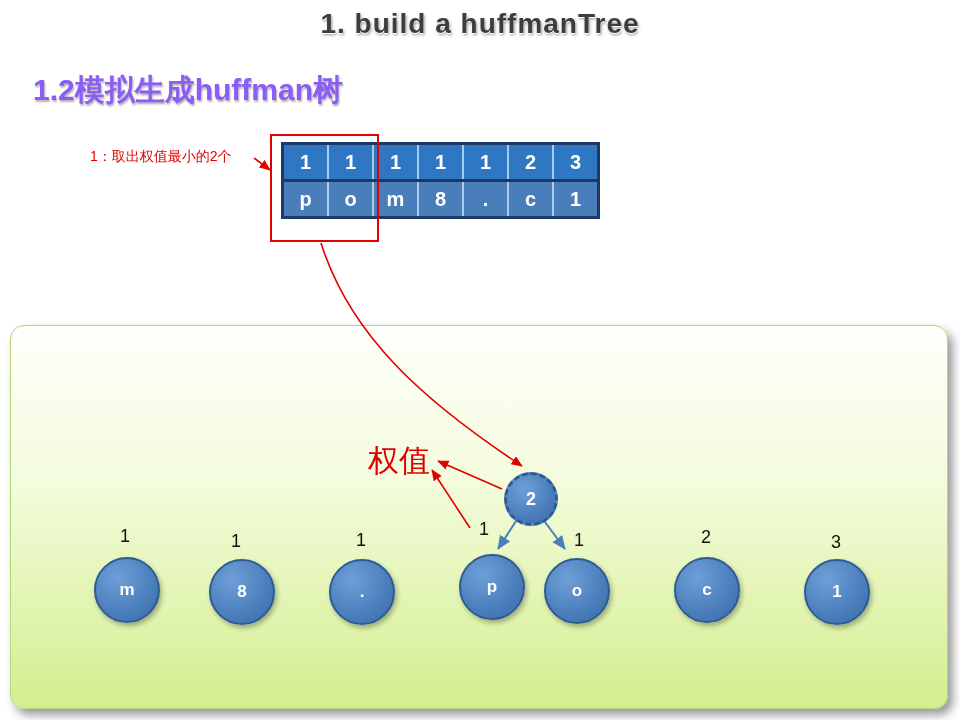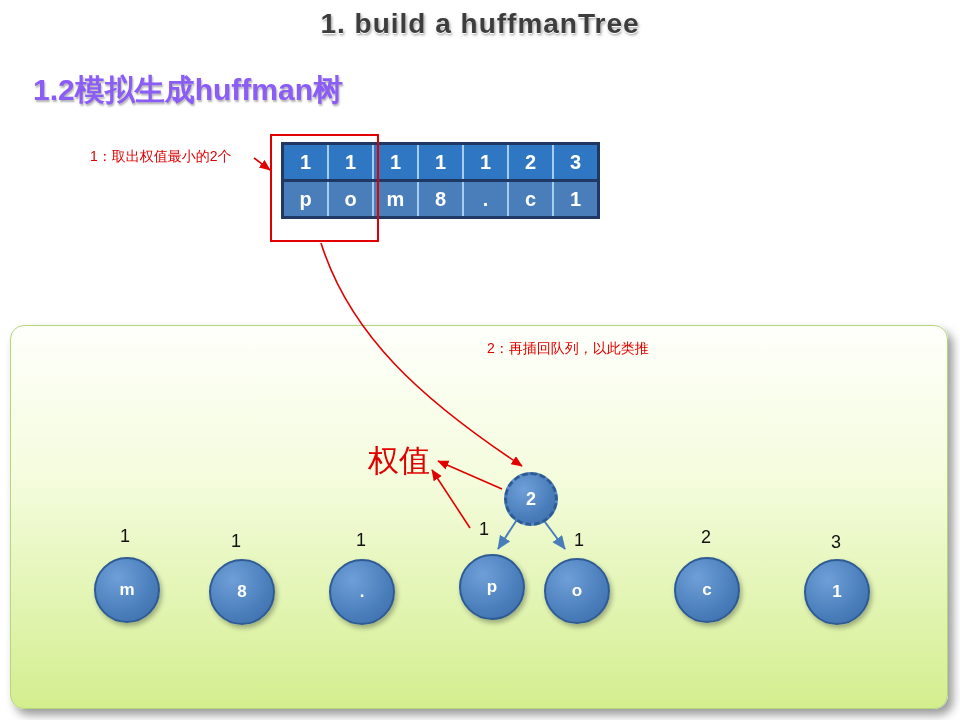--- a/index.html
+++ b/index.html
@@ -98,21 +98,20 @@
       <div class="qcell">.</div>
       <div class="qcell">c</div>
       <div class="qcell">1</div>
     </div>
   </div>
 
   <div class="selection-rect"></div>
 
   <div class="work-panel"></div>
 
-  <div class="ann ann-step2">2：再插回队列，以此类推</div>
   <div class="ann ann-weight">权值</div>
 
   <div class="merged-node">2</div>
 
   <div class="weight-label" style="left:125px;top:536px;">1</div>
   <div class="weight-label" style="left:236px;top:541px;">1</div>
   <div class="weight-label" style="left:361px;top:540px;">1</div>
   <div class="weight-label" style="left:484px;top:529px;">1</div>
   <div class="weight-label" style="left:579px;top:540px;">1</div>
   <div class="weight-label" style="left:706px;top:537px;">2</div>

